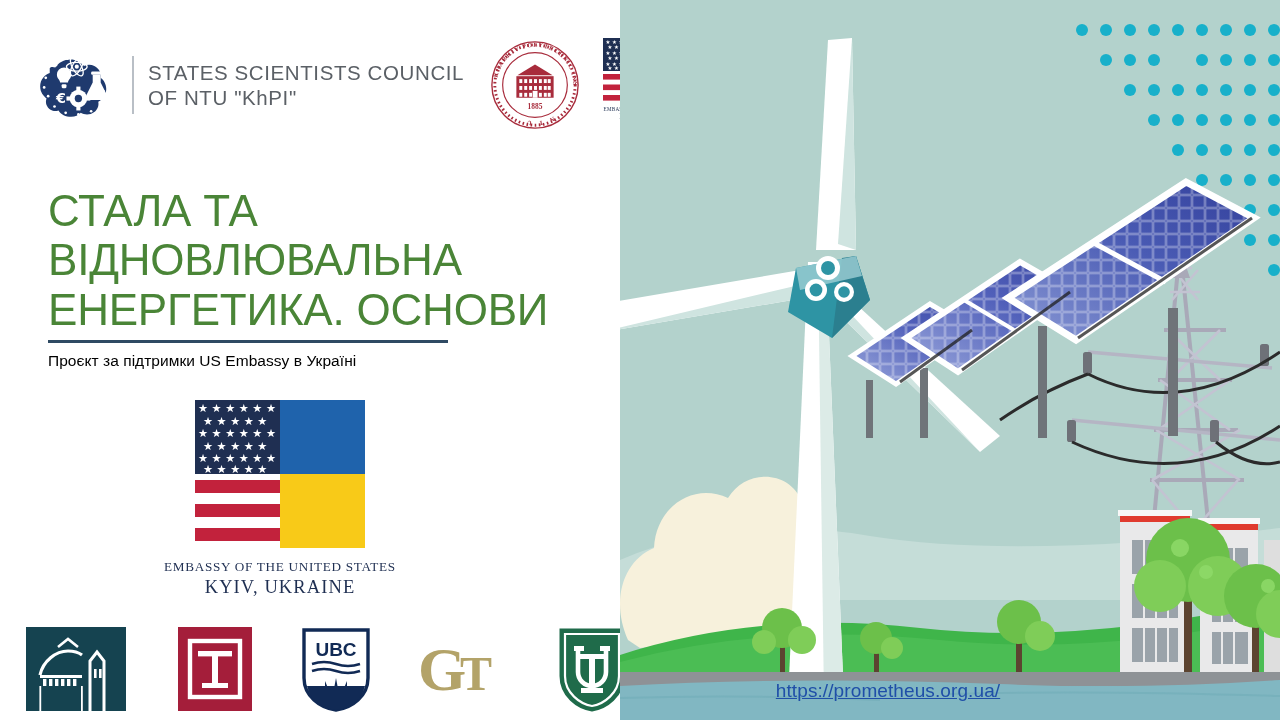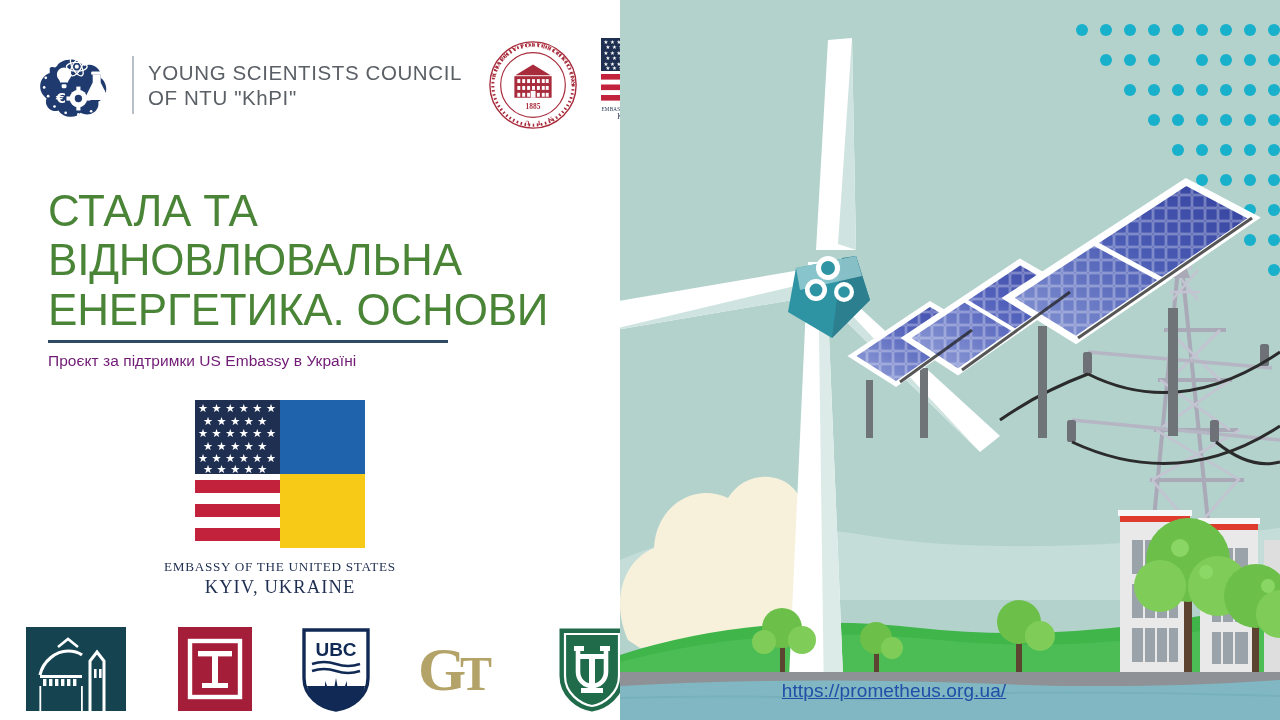--- a/index.html
+++ b/index.html
@@ -31,21 +31,21 @@
     letter-spacing:.25px;margin-top:2px;white-space:nowrap;}
   .emb-small .cap2{font-family:"Liberation Serif", serif;font-size:7.2px;color:#1c2d4f;
     letter-spacing:.35px;white-space:nowrap;margin-top:1px;}
 
   
   .title-block{position:absolute;left:48px;top:186px;width:575px;}
   .title{font-size:44px;line-height:1.12;font-weight:400;color:#4a8537;
     letter-spacing:-0.2px;white-space:pre-line;margin:0;
     font-family:"Liberation Sans", sans-serif;}
   .title-rule{width:400px;height:3px;background:#2f4a63;margin-top:6px;}
-  .subtitle{margin-top:9px;font-size:15.5px;color:#701a75;letter-spacing:.05px;
+  .subtitle{margin-top:9px;font-size:15.5px;color:#000000;letter-spacing:.05px;
     font-family:"Liberation Sans", sans-serif;}
 
   
   .emb-big{position:absolute;left:155px;top:400px;width:250px;display:flex;
     flex-direction:column;align-items:center;}
   .emb-big .flag{width:170px;height:148px;}
   .emb-big .cap1{font-family:"Liberation Serif", serif;font-size:13.2px;color:#1f2f52;
     letter-spacing:.7px;margin-top:11px;white-space:nowrap;}
   .emb-big .cap2{font-family:"Liberation Serif", serif;font-size:18.5px;color:#1f2f52;
     letter-spacing:1.1px;white-space:nowrap;margin-top:2px;}
@@ -60,21 +60,21 @@
   .p-gt{margin-left:44px;}
   .p-tulane{margin-left:44px;}
 
   
   .right-panel{position:absolute;left:620px;top:0;width:660px;height:720px;
     background:#b3d2cc;overflow:hidden;}
   .illus{position:absolute;left:0;top:0;width:660px;height:720px;}
 
   .url-link{position:absolute;left:0;bottom:18px;width:536px;text-align:center;
     font-size:19px;color:#1f4fa8;text-decoration:underline;
-    font-family:"Liberation Sans", sans-serif;letter-spacing:.1px;cursor:pointer;padding-left:6px;}
+    font-family:"Liberation Sans", sans-serif;letter-spacing:.1px;cursor:pointer;}
 </style>
 </head>
 <body>
 
 <div class="slide">
 
   <div class="left-panel">
 
     <div class="header-row">
 
@@ -121,21 +121,21 @@
               <circle cx="96" cy="56" r="1.7"></circle>
                 <circle cx="92" cy="38" r="1.7"></circle>
               <circle cx="80" cy="22" r="1.7"></circle>
                 <circle cx="62" cy="14" r="1.7"></circle>
               <circle cx="44" cy="16" r="1.7"></circle>
                 <circle cx="30" cy="24" r="1.7"></circle>
             </g>
           </svg>
         </span>
         <span class="ysc-divider"></span>
-        <span class="ysc-text">YOUNG SCIENTISTS COUNCIL
+        <span class="ysc-text">STATES SCIENTISTS COUNCIL
 OF NTU "KhPI"</span>
       </div>
 
       <span class="khpi-seal">
         <svg viewBox="0 0 100 100" width="98" height="98">
           <defs>
             <path id="ringTop" d="M50,50 m-39,0 a39,39 0 1,1 78,0" fill="none"></path>
             <path id="ringBot" d="M50,50 m37,0 a37,37 0 1,1 -74,0" fill="none"></path>
           </defs>
           <circle cx="50" cy="50" r="44" fill="none" stroke="#a82c3c" stroke-width="1.4"></circle>

